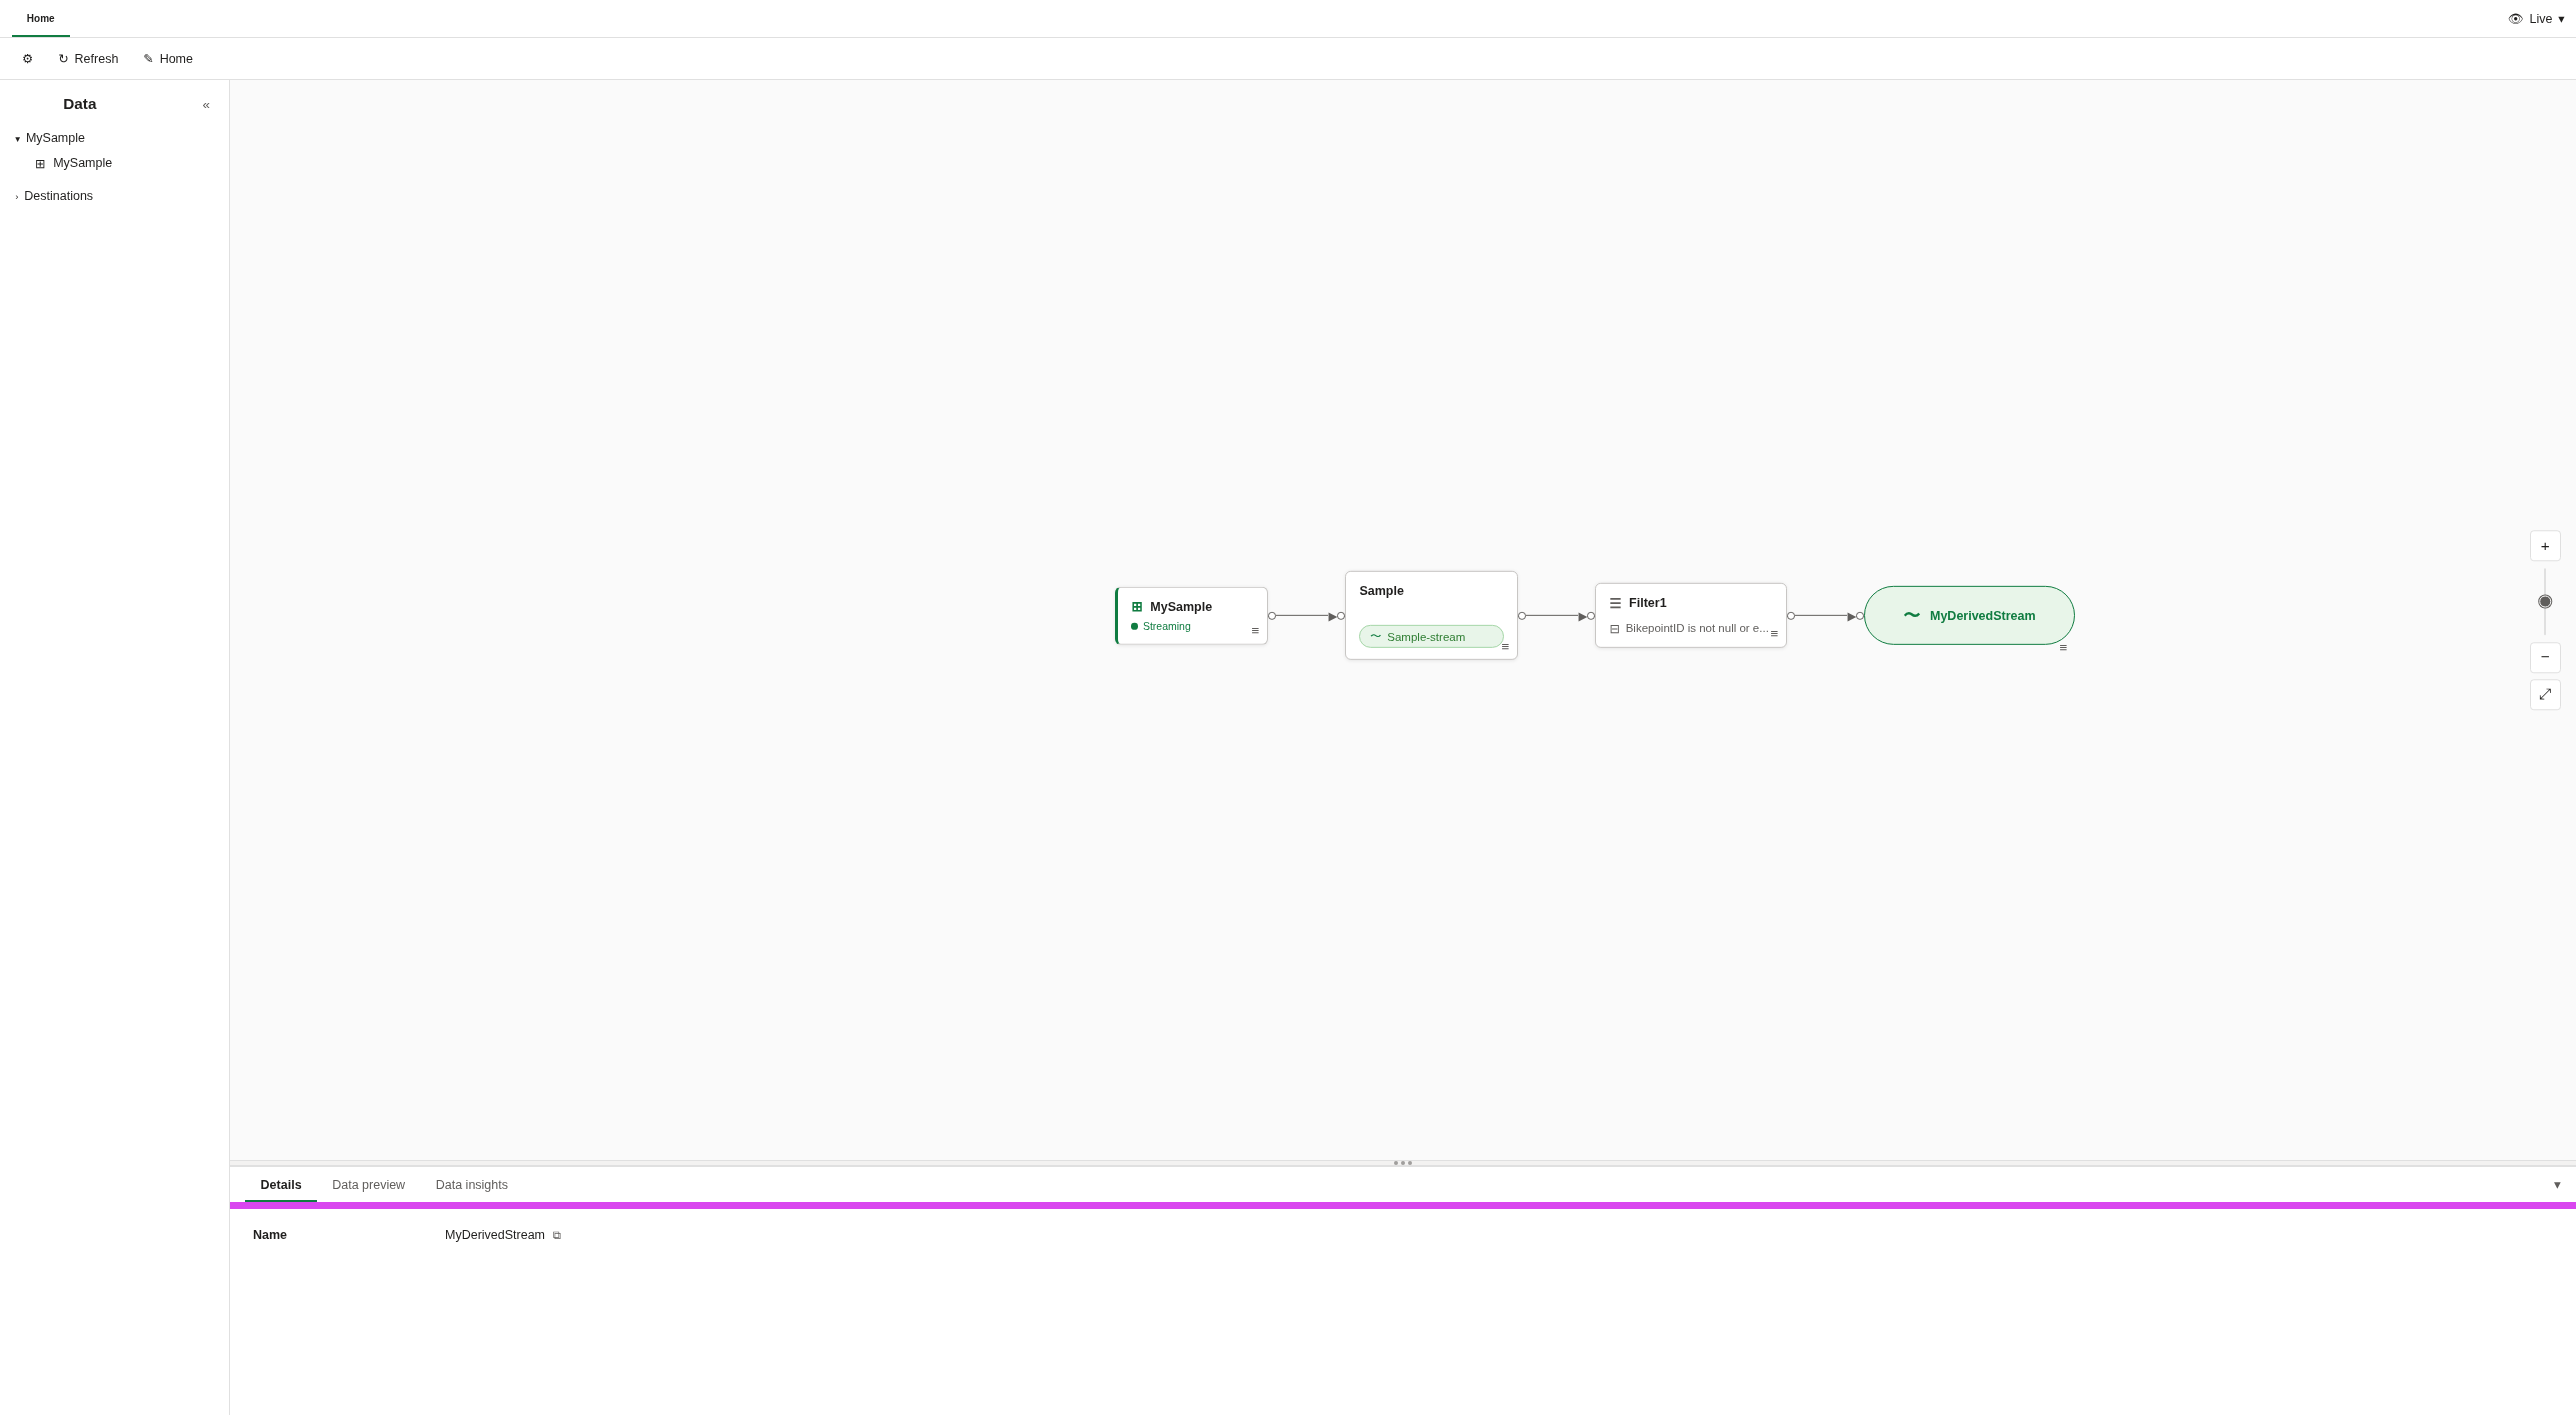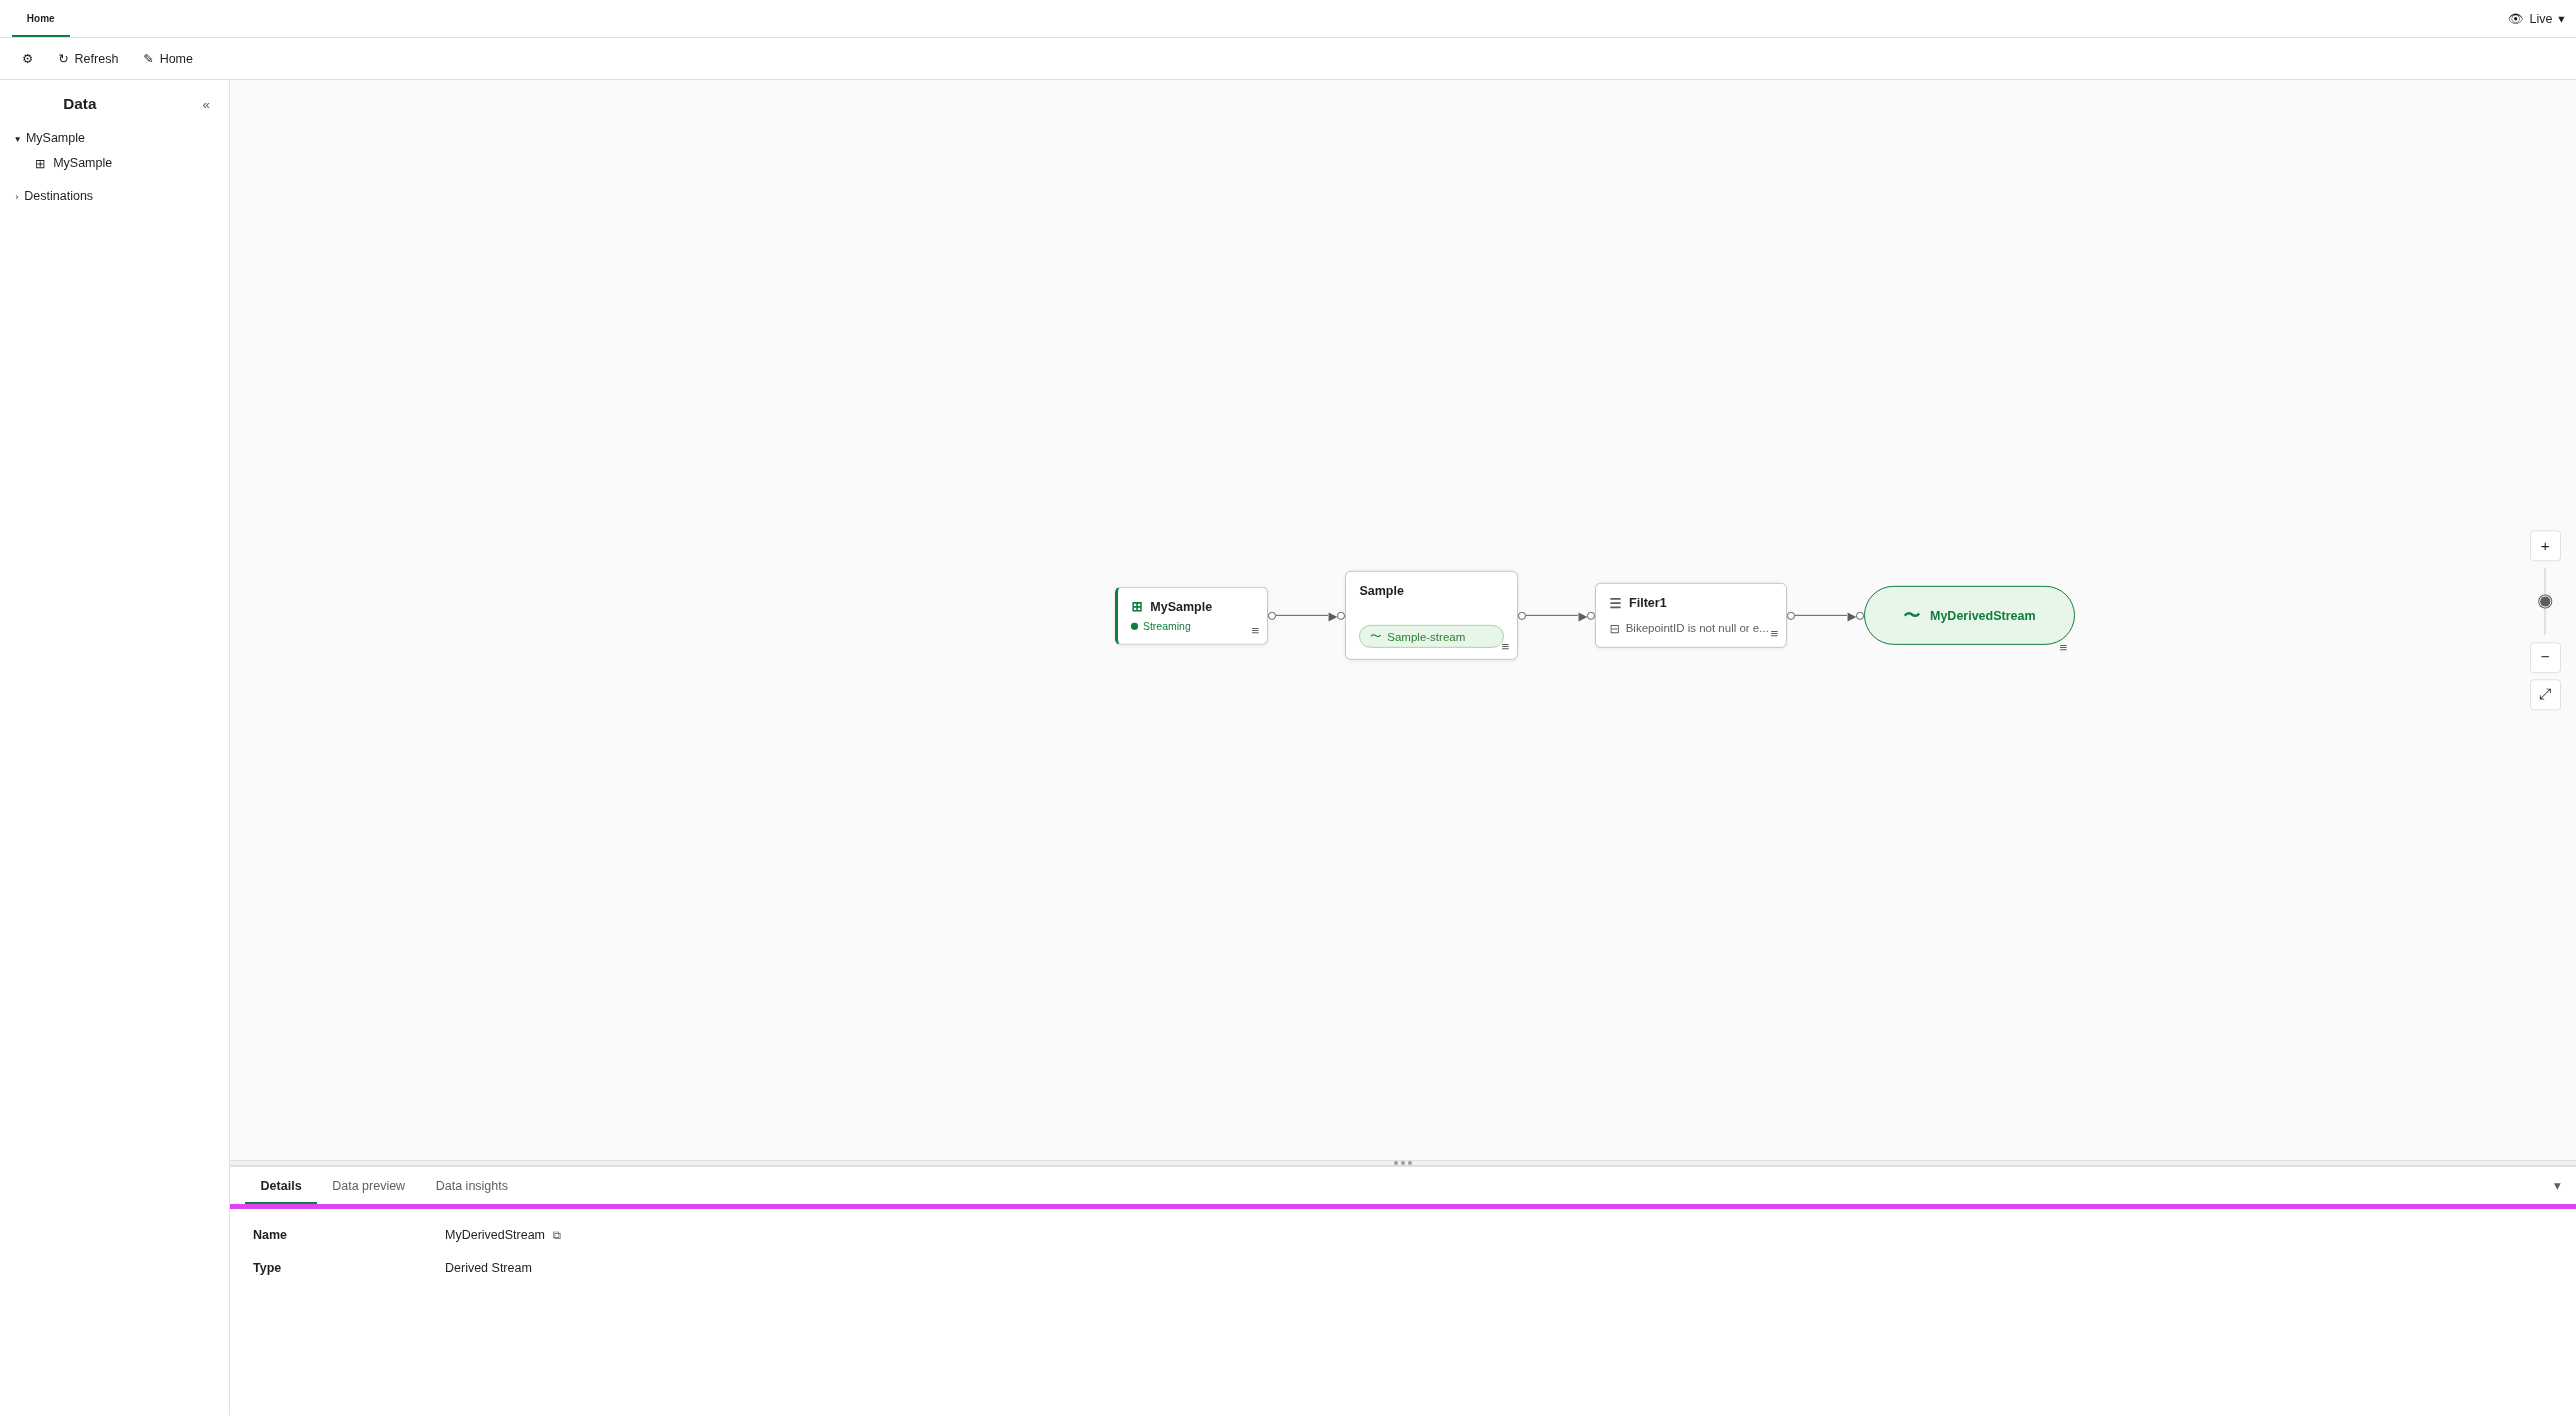--- a/index.html
+++ b/index.html
@@ -347,21 +347,21 @@
     .bottom-panel {
       height: 249px;
       border-top: 1px solid #e0e0e0;
       background: #fff;
       display: flex;
       flex-direction: column;
     }
     .bottom-tabs {
       display: flex;
       align-items: center;
-      border-bottom: 5px solid #d946ef;
+      border-bottom: 7px solid #d946ef;
       padding: 0 15.3px;
       height: 42px;
     }
     .bottom-tab {
       padding: 0 15.3px;
       height: 100%;
       display: flex;
       align-items: center;
       font-size: 12.5px;
       cursor: pointer;
@@ -574,24 +574,18 @@
         <div class="bottom-tab-expand">▾</div>
       </div>
       <div class="bottom-content">
         <div class="detail-row">
           <span class="detail-label">Name</span>
           <span class="detail-value">
             <span>MyDerivedStream</span>
             <span class="copy-icon">⧉</span>
           </span>
         </div>
-        <div class="detail-row">
-          <span class="detail-label">Type</span>
-          <span class="detail-value">
-            <span>Derived Stream</span>
-          </span>
-        </div>
       </div>
     </div>
   </div>
 
 </div>
 
 
 </body></html>

